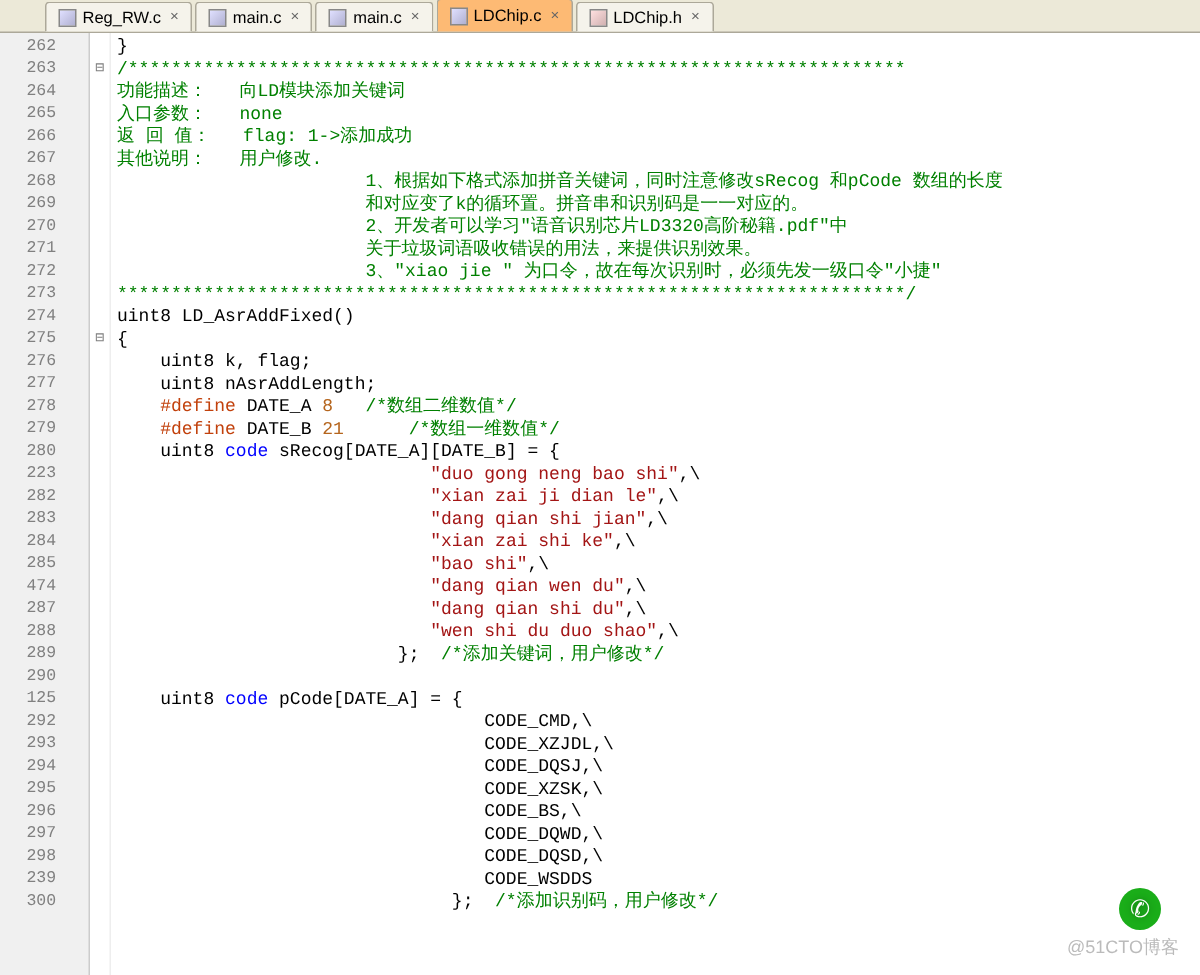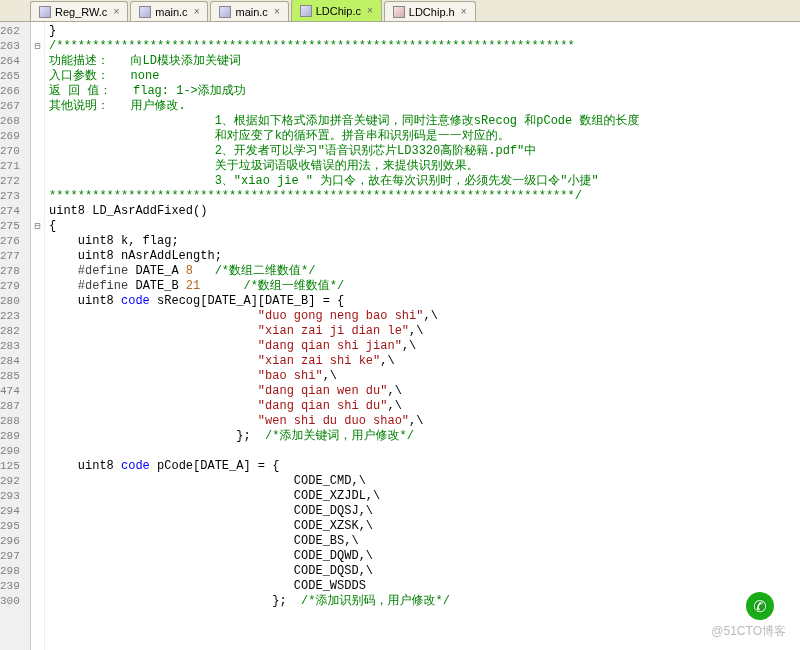--- a/index.html
+++ b/index.html
@@ -28,39 +28,39 @@
   border-bottom: none;
   margin-right: 2px;
   background: #f5f3eb;
   border-top-left-radius: 3px;
   border-top-right-radius: 3px;
   height: 20px;
   font-family: Tahoma, sans-serif;
   font-size: 11px;
   cursor: pointer;
 }
-.tab.active { background: #bef264; height: 22px; }
+.tab.active { background: #fdba74; height: 22px; }
 .tab-icon {
   width: 12px; height: 12px; margin-right: 4px;
   display: inline-block;
 }
 .icon-c { background: linear-gradient(135deg,#e0e0ff,#b0b0d0); border:1px solid #888; }
 .icon-h { background: linear-gradient(135deg,#ffe0e0,#d0b0b0); border:1px solid #888; }
 .tab-close { margin-left: 6px; color:#666; font-size:10px; }
 .editor {
   display: flex;
   height: calc(100% - 22px);
   background: #fff;
   position: relative;
 }
 .gutter {
-  width: 31px;
+  width: 60px;
   background: #f0f0f0;
   border-right: 1px solid #ccc;
-  text-align: left;
+  text-align: center;
   padding-right: 4px;
   color: #808080;
   font-size: 11px;
   line-height: 15px;
   padding-top: 2px;
   user-select: none;
 }
 .fold-col {
   width: 14px;
   background: #fff;
@@ -78,21 +78,21 @@
   padding-top: 2px;
   line-height: 15px;
   font-size: 12px;
   white-space: pre;
   color: #000;
   overflow: hidden;
 }
 .code div { height: 15px; }
 .c-comment { color: #008000; }
 .c-keyword { color: #0000ff; }
-.c-pre { color: #404040; }
+.c-pre { color: #c2410c; }
 .c-string { color: #a31515; }
 .c-num { color: #b5651d; }
 .watermark {
   position: absolute;
   right: 20px;
   bottom: 30px;
   color: #fff;
   font-family: sans-serif;
   font-size: 18px;
   display: flex;

